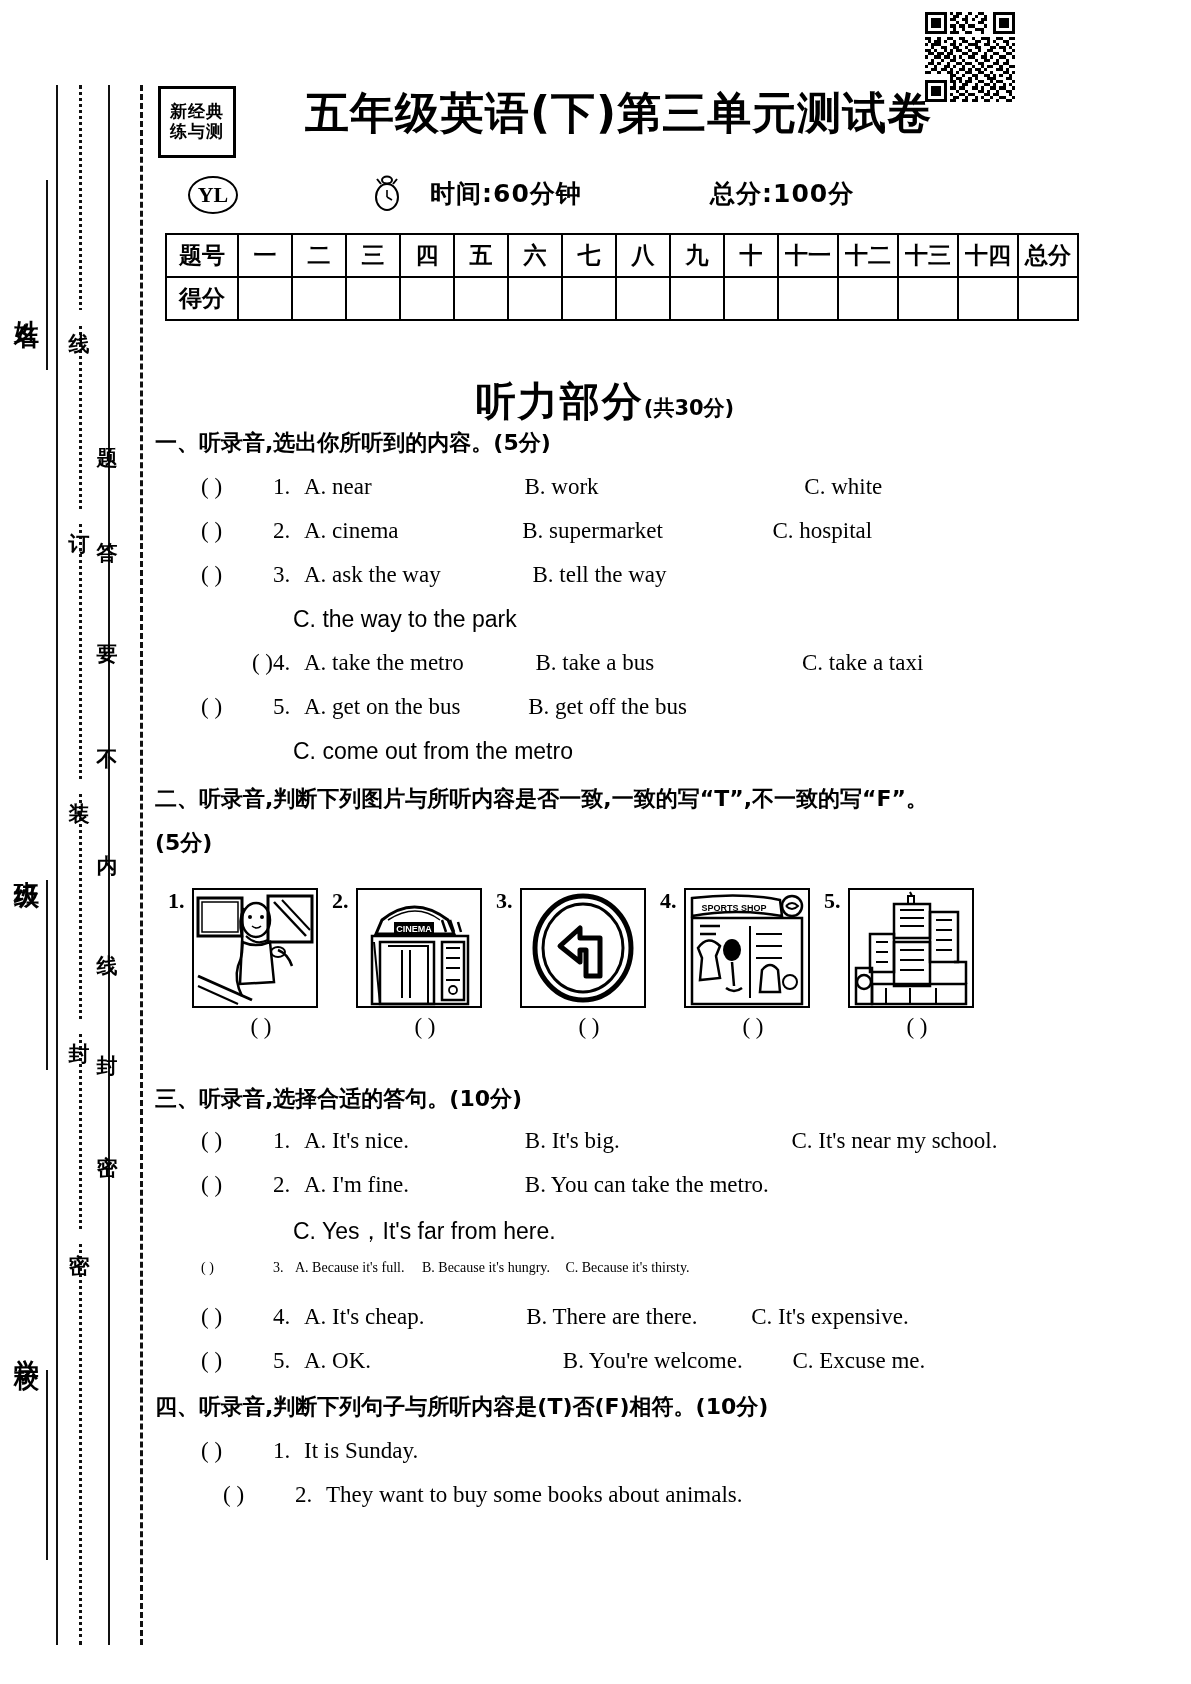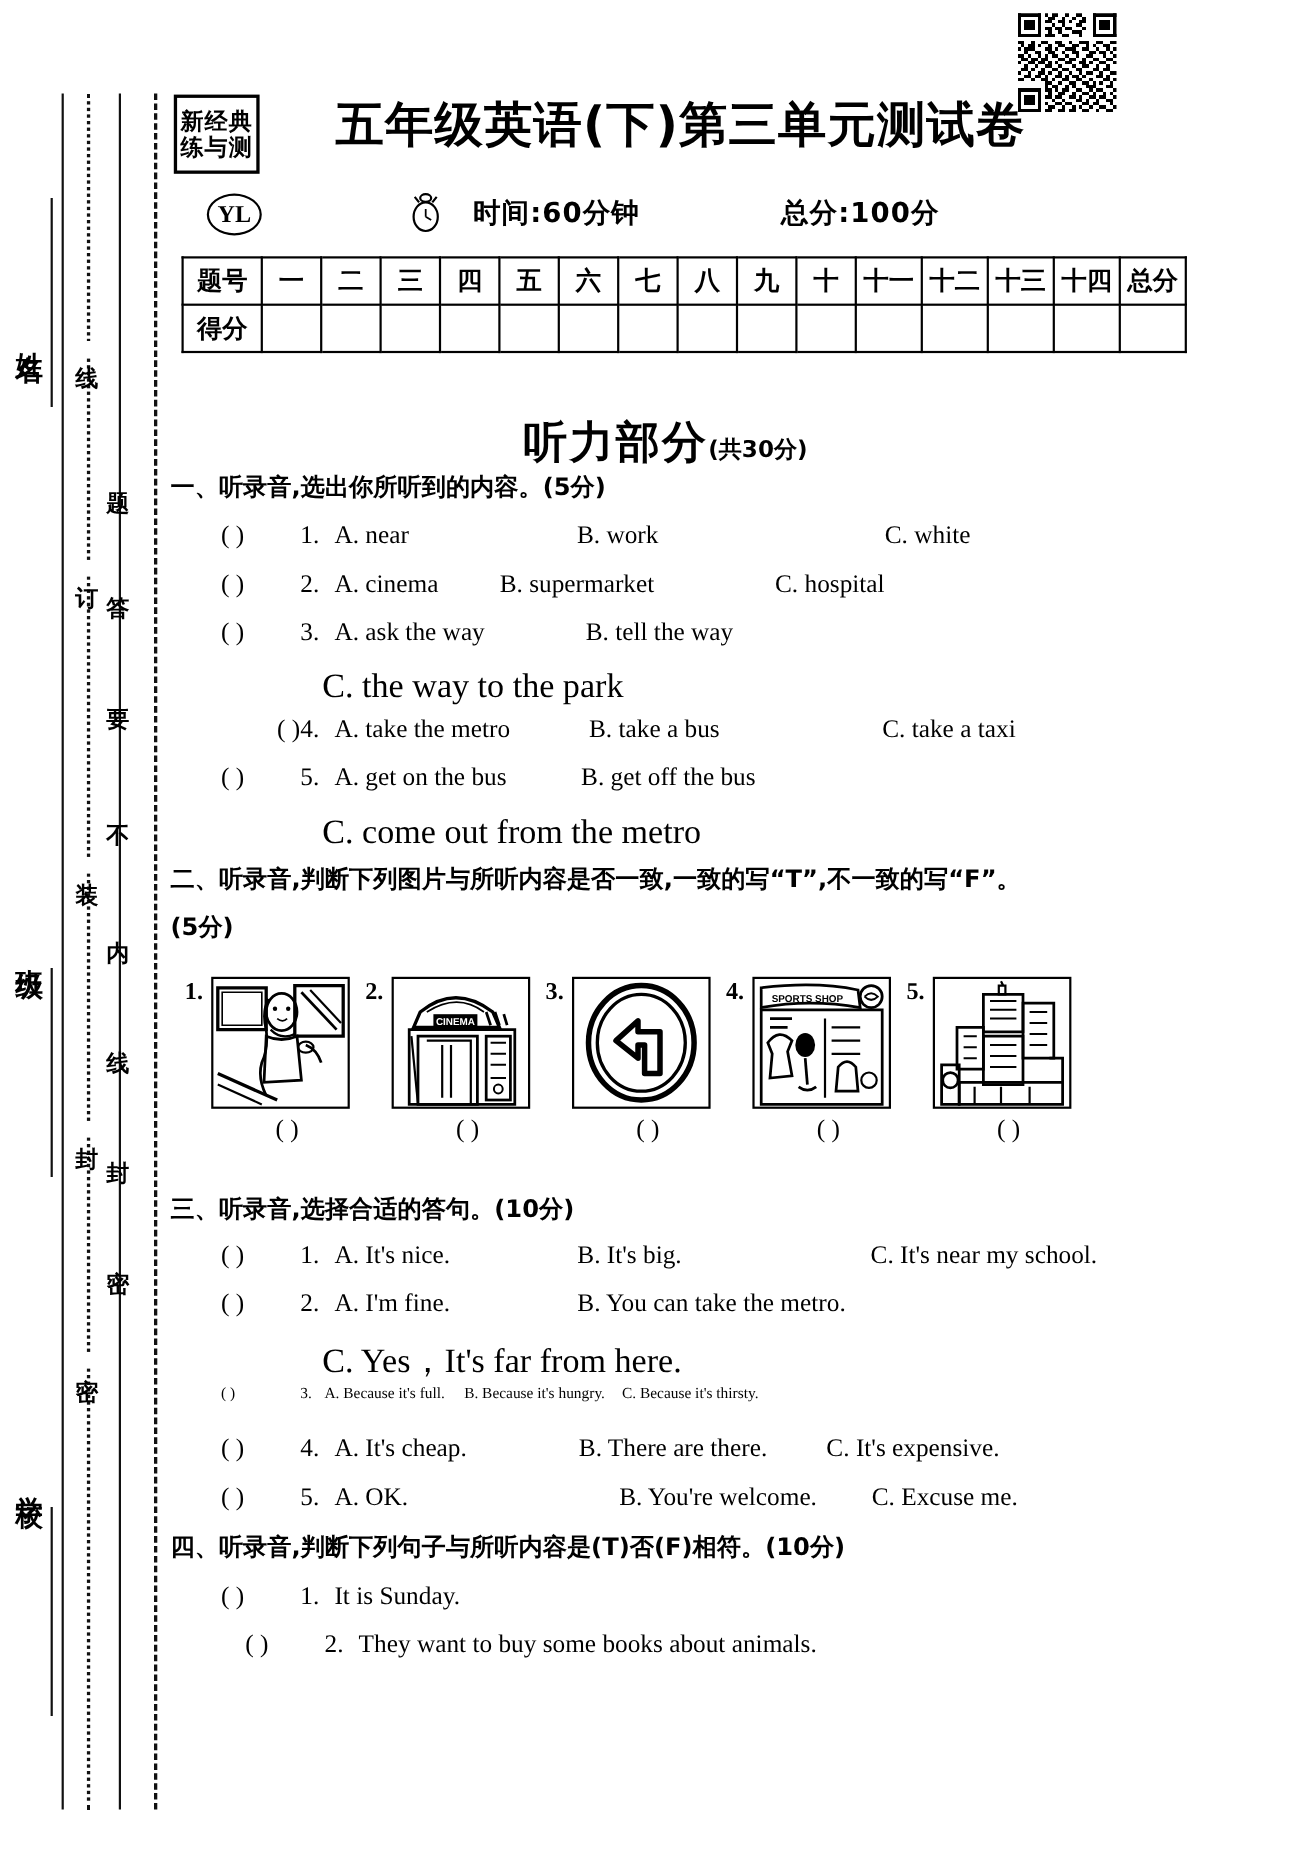--- a/index.html
+++ b/index.html
@@ -109,21 +109,21 @@
     box-sizing: border-box;
     display: flex;
     flex-direction: column;
     align-items: center;
     justify-content: center;
     line-height: 1.15;
   }
   .brand-stamp span {
     font-family: "DejaVu Sans", sans-serif;
     font-weight: bold;
-    font-size: 21px;
+    font-size: 17px;
     letter-spacing: 1px;
   }
   .main-title {
     position: absolute;
     left: 150px;
     top: 0px;
     font-family: "DejaVu Sans", sans-serif;
     font-weight: bold;
     font-size: 44px;
     letter-spacing: 1px;
@@ -239,22 +239,22 @@
     position: absolute;
     font-family: "Liberation Serif", serif;
     font-size: 23px;
     white-space: nowrap;
   }
   .q-row .paren { display: inline-block; width: 72px; }
   .q-row .num   { display: inline-block; }
   .opt { display: inline-block; }
   .q-cont {
     position: absolute;
-    font-family: Liberation Serif, serif;
-    font-size: 31px;
+    font-family: Liberation Sans, sans-serif;
+    font-size: 23px;
     white-space: nowrap;
   }
 
   
   .pic-strip {
     position: absolute;
     left: 25px;
     top: 888px;
     width: 880px;
     height: 170px;
@@ -612,21 +612,21 @@
   <div class="q-row" style="left:46px; top:474px;">
     <span class="paren">(        )</span><span class="num">1.</span>
     <span class="opt" style="margin-left:8px;">A. near</span>
     <span class="opt" style="margin-left:147px;">B. work</span>
     <span class="opt" style="margin-left:200px;">C. white</span>
   </div>
 
   <div class="q-row" style="left:46px; top:518px;">
     <span class="paren">(        )</span><span class="num">2.</span>
     <span class="opt" style="margin-left:8px;">A. cinema</span>
-    <span class="opt" style="margin-left:50px;">B. supermarket</span>
+    <span class="opt" style="margin-left:118px;">B. supermarket</span>
     <span class="opt" style="margin-left:104px;">C. hospital</span>
   </div>
 
   <div class="q-row" style="left:46px; top:562px;">
     <span class="paren">(        )</span><span class="num">3.</span>
     <span class="opt" style="margin-left:8px;">A. ask the way</span>
     <span class="opt" style="margin-left:86px;">B. tell the way</span>
   </div>
   <div class="q-cont" style="left:138px; top:606px;">C. the way to the park</div>
 

